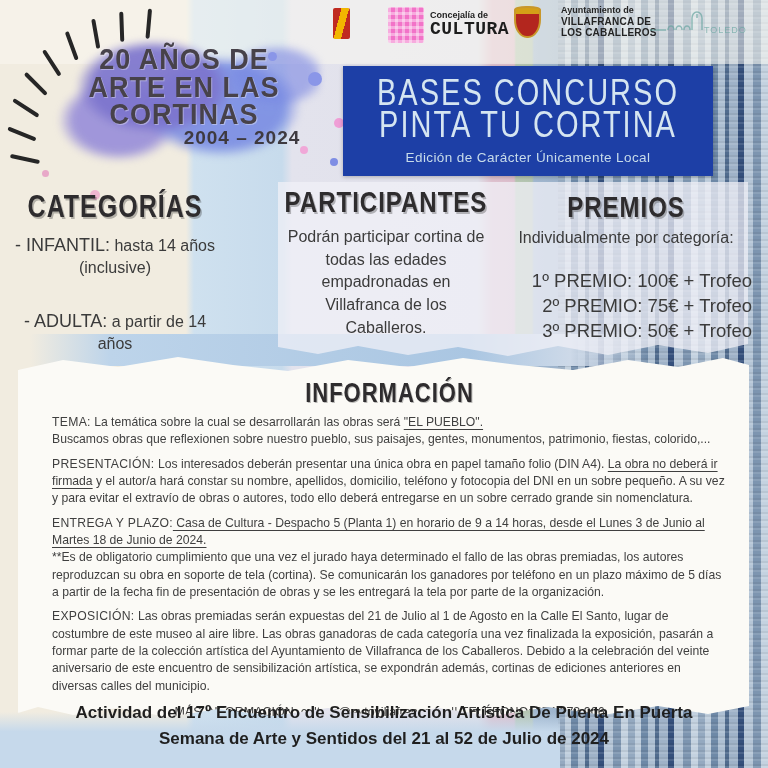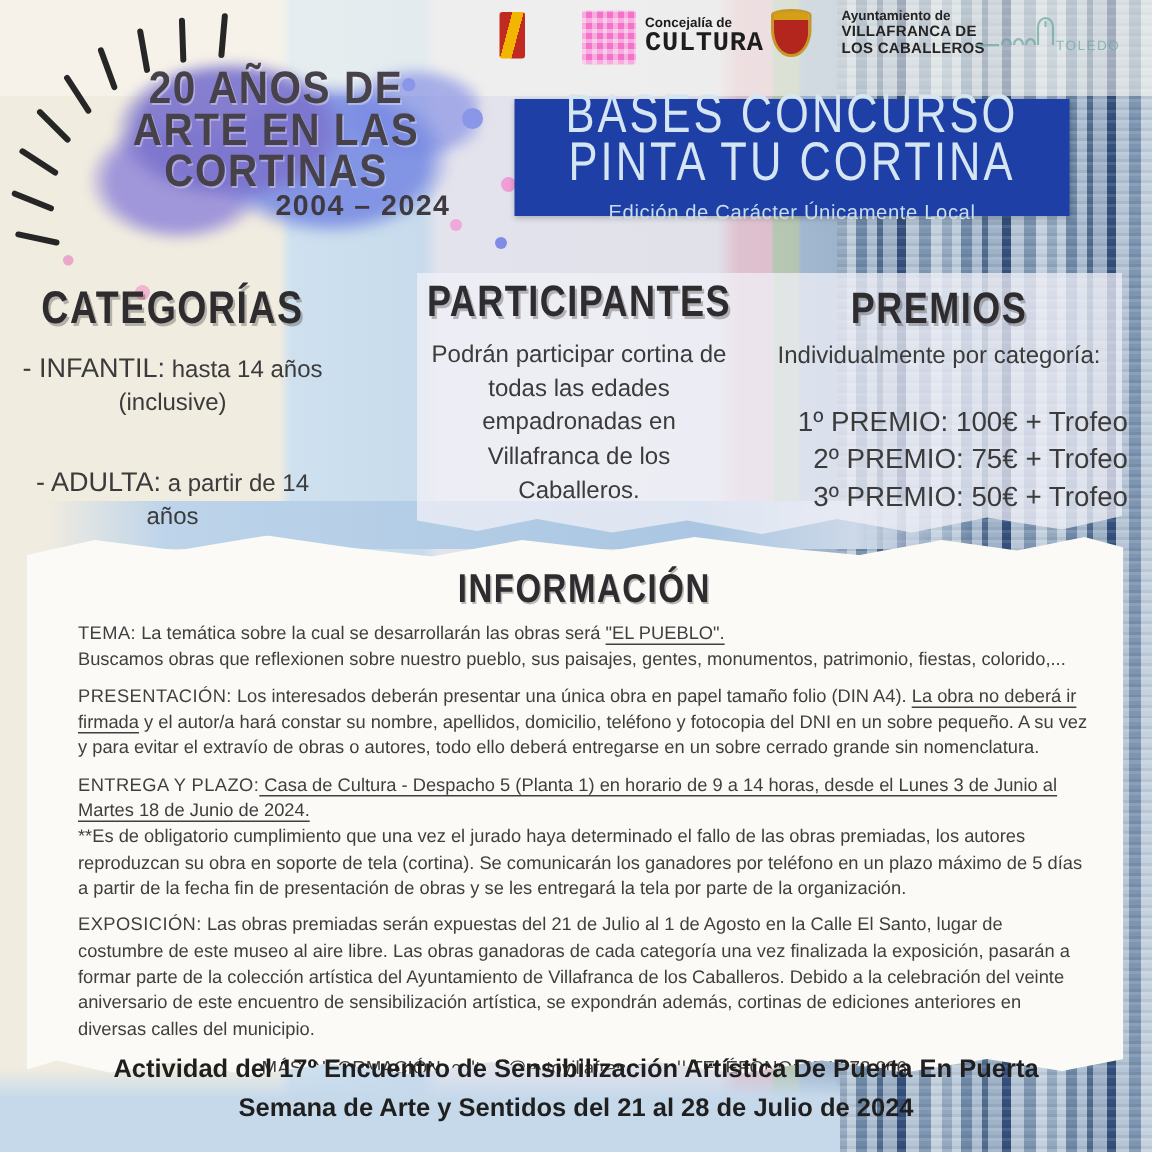--- a/index.html
+++ b/index.html
@@ -50,21 +50,21 @@
       radial-gradient(ellipse 82px 56px at 25% 66%,rgba(146,136,216,.85) 0 55%,transparent 75%),
       radial-gradient(ellipse 72px 46px at 84% 34%,rgba(140,150,228,.72) 0 50%,transparent 70%);}
   .dot{position:absolute;border-radius:50%;}
   .ray{position:absolute;width:30px;height:3.5px;background:#262626;border-radius:2px;}
   #splash-title{position:absolute;left:58px;top:46px;width:252px;text-align:center;
     color:#47424a;font-weight:bold;text-shadow:1px 1px 0 rgba(255,255,255,.35);}
   #splash-title .tl{display:block;font-size:27px;line-height:1.02;letter-spacing:1px;transform:scaleY(1.12);}
   #splash-years{position:absolute;left:172px;top:127px;width:140px;text-align:center;
     font-size:19px;font-weight:bold;color:#3e3a40;letter-spacing:1px;}
   
-  #banner{position:absolute;left:343px;top:66px;width:370px;height:78px;background:#1d3fa6;
+  #banner{position:absolute;left:343px;top:66px;width:370px;height:110px;background:#1d3fa6;
     display:flex;flex-direction:column;align-items:center;justify-content:center;
     box-shadow:0 1px 4px rgba(0,0,0,.25);}
   .banner-line{display:block;color:#d5e5f1;font-size:29px;letter-spacing:2px;line-height:1.12;
     transform:scaleY(1.25);font-weight:400;}
   #banner-sub{margin-top:9px;color:#c8dcea;font-size:13.5px;letter-spacing:.4px;}
   
   .col-title{margin:0;color:#2e2c2e;font-weight:bold;text-shadow:1.5px 1.5px 0 rgba(40,40,40,.3);}
   .condensed{display:inline-block;transform:scaleY(1.22);letter-spacing:1px;}
   #panel-mid{position:absolute;left:278px;top:182px;width:470px;height:176px;background:rgba(240,240,247,.74);
     clip-path:polygon(0 0,470px 0,470px 162px,430px 171px,380px 163px,330px 173px,280px 164px,230px 174px,
@@ -211,16 +211,16 @@
     </div>
 
     <div id="contact">
       <div>MÁS INFORMACIÓN: cultura@aytovillafranca.es || TELÉFONO: 674 973 906</div>
       <div>ORGANIZA: Ayuntamiento de Villafranca de los Caballeros</div>
     </div>
   </div>
 
   <div id="activity">
     <div>Actividad del 17º Encuentro de Sensibilización Artística De Puerta En Puerta</div>
-    <div>Semana de Arte y Sentidos del 21 al 28 de Julio de 2024</div>
+    <div>Semana de Arte y Sentidos del 21 al 52 de Julio de 2024</div>
   </div>
 
 </div>
 
 </body></html>

